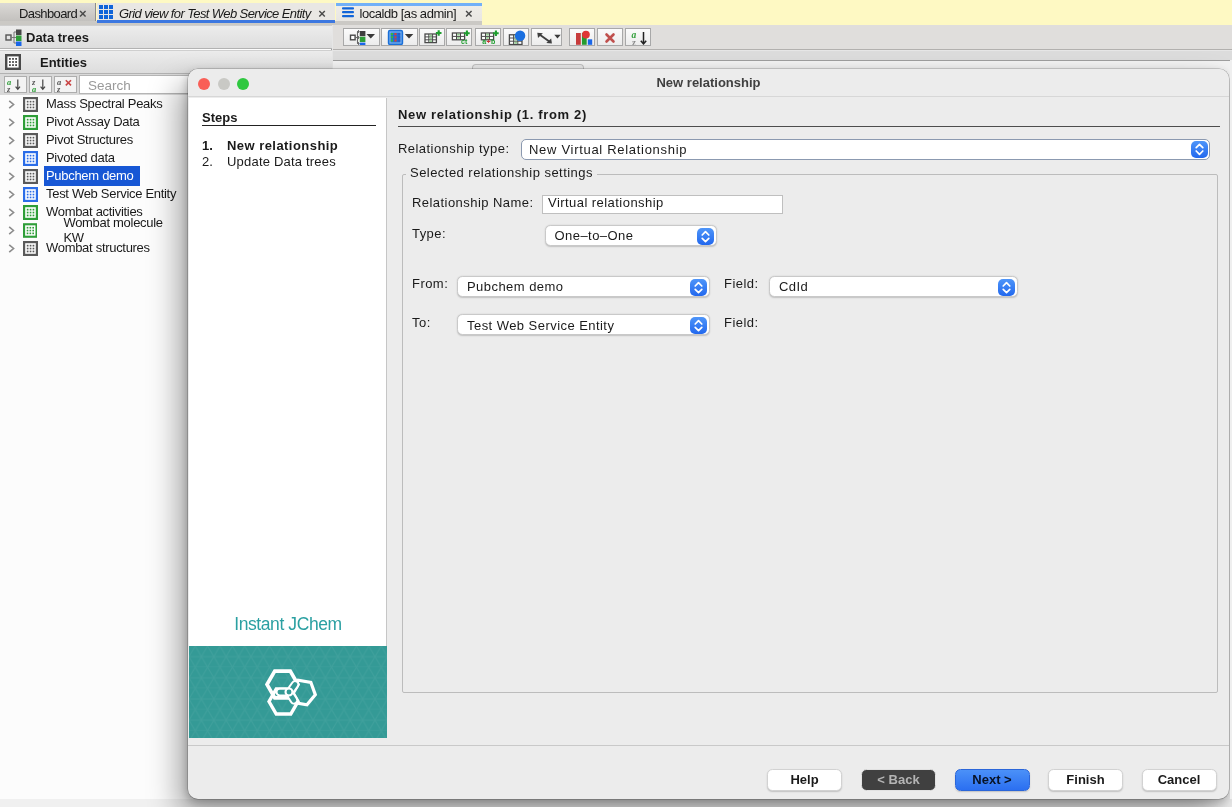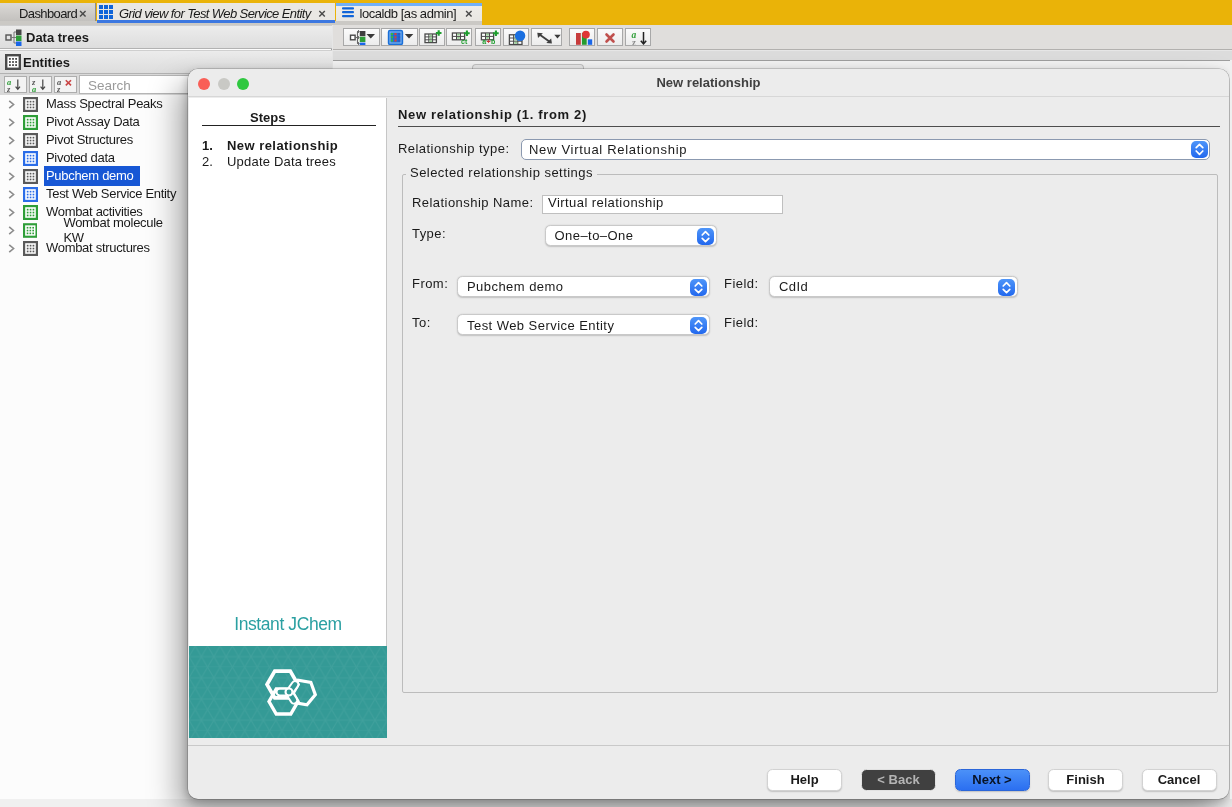--- a/index.html
+++ b/index.html
@@ -1,19 +1,19 @@
 <!DOCTYPE html>
 <html><head>
 <meta charset="utf-8">
 <style>
 * { margin:0; padding:0; box-sizing:border-box; }
 html,body { width:1232px; height:807px; overflow:hidden; }
 body { position:relative; background:#e6e6e6; font-family:"Liberation Sans",sans-serif; font-size:13px; color:#1a1a1a; }
 .abs { position:absolute; }
-.tabbar { left:0; top:0; width:1232px; height:25px; background:#eab308; }
+.tabbar { left:0; top:0; width:1232px; height:25px; background:#fef9c3; }
 .tab { position:absolute; top:3px; height:18px; white-space:nowrap; font-size:13px; letter-spacing:-0.6px; }
 .tab span { line-height:16px; }
 .tabx { color:#4a4a4a; font-weight:bold; letter-spacing:0; }
 .hdr { left:0; width:332px; height:24px; background:linear-gradient(#ececec,#dddddd); border-top:1px solid #cfcfcf; border-bottom:1px solid #b2b2b2; display:flex; align-items:center; font-weight:bold; }
 .lrow { position:absolute; left:0; width:190px; height:18px; display:flex; align-items:center; letter-spacing:-0.3px; }
 .combo { position:absolute; background:#fff; border:1px solid #c9c9c9; border-radius:5.5px; box-shadow:0 0.5px 1.5px rgba(0,0,0,0.18); }
 .combo .txt { position:absolute; left:9px; top:50%; transform:translateY(-50%); white-space:nowrap; letter-spacing:0.45px; }
 .spin { position:absolute; right:2px; top:2px; border-radius:5px; background:linear-gradient(#4e95f9,#2268ee); }
 .lbl { position:absolute; white-space:nowrap; letter-spacing:0.45px; }
 .btn { position:absolute; top:700px; width:75px; height:21.5px; border-radius:5.5px; background:#fff; border:0.5px solid #d2d2d2; box-shadow:0 1px 1.5px rgba(0,0,0,0.18); text-align:center; line-height:20.5px; font-weight:600; font-size:13px; }
@@ -40,21 +40,21 @@
         <rect x="7.1" y="4" width="1.8" height="1.8"></rect>
         <rect x="10.2" y="4" width="1.8" height="1.8"></rect>
       <rect x="4" y="7.1" width="1.8" height="1.8"></rect>
         <rect x="7.1" y="7.1" width="1.8" height="1.8"></rect>
         <rect x="10.2" y="7.1" width="1.8" height="1.8"></rect>
       <rect x="4" y="10.2" width="1.8" height="1.8"></rect>
         <rect x="7.1" y="10.2" width="1.8" height="1.8"></rect>
         <rect x="10.2" y="10.2" width="1.8" height="1.8"></rect>
     </g>
   </svg>
-  <span style="margin-left:2px">Entities</span>
+  <span style="margin-left:19px">Entities</span>
 </div>
 
 <div class="abs" style="left:0;top:74px;width:332px;height:21px;background:#d9d9d9;"></div>
 <div class="abs" style="left:4px;top:76px;width:23px;height:17px;background:#f3f3f3;border:1px solid #adadad;"></div>
 <div class="abs" style="left:29px;top:76px;width:23px;height:17px;background:#f3f3f3;border:1px solid #adadad;"></div>
 <div class="abs" style="left:54px;top:76px;width:23px;height:17px;background:#f3f3f3;border:1px solid #adadad;"></div>
 <svg class="abs" style="left:7px;top:78px" width="17" height="14" viewBox="0 0 17 14">
   <text x="0" y="6.8" font-size="8.5" font-style="italic" font-weight="bold" fill="#2e9e38" font-family="Liberation Serif,serif">a</text>
   <text x="0" y="13.8" font-size="8.5" font-style="italic" font-weight="bold" fill="#555" font-family="Liberation Serif,serif">z</text>
   <path d="M10.8 1.5 V10.5 M8.6 8.6 L10.8 11.3 L13 8.6" stroke="#444" stroke-width="1.2" fill="none"></path>
@@ -404,21 +404,21 @@
 
 <div class="abs" style="left:188px;top:69px;width:1041px;height:730px;border-radius:10px;background:#ececec;box-shadow:0 0 0 0.5px rgba(0,0,0,0.3), -10px 16px 30px rgba(0,0,0,0.34), -1px 3px 8px rgba(0,0,0,0.22);padding-left:28px;">
 
   <div class="abs" style="left:0;top:0;width:100%;height:28px;border-bottom:1px solid #d7d7d7;border-radius:10px 10px 0 0;background:#ececec;"></div>
   <div class="abs" style="left:0;top:5.5px;width:100%;text-align:center;font-weight:bold;color:#3f3f3f;">New relationship</div>
   <div class="abs" style="left:10px;top:9px;width:12px;height:12px;border-radius:50%;background:#f95f57;"></div>
   <div class="abs" style="left:29.5px;top:9px;width:12px;height:12px;border-radius:50%;background:#c9c9c5;"></div>
   <div class="abs" style="left:49px;top:9px;width:12px;height:12px;border-radius:50%;background:#2fc840;"></div>
 
   <div class="abs" style="left:1px;top:29px;width:198px;height:548px;background:#fff;border-right:1px solid #c6c6c6;"></div>
-  <div class="abs" style="left:14px;top:41px;font-weight:bold;margin-left:48px;">Steps</div>
+  <div class="abs" style="left:14px;top:41px;font-weight:bold;">Steps</div>
   <div class="abs" style="left:14px;top:55.5px;width:174px;height:1px;background:#222;"></div>
   <div class="abs" style="left:14px;top:68.5px;font-weight:bold;">1.</div>
   <div class="abs" style="left:39px;top:68.5px;font-weight:bold;letter-spacing:0.45px;">New relationship</div>
   <div class="abs" style="left:14px;top:85px;">2.</div>
   <div class="abs" style="left:39px;top:85px;letter-spacing:0.2px;">Update Data trees</div>
   <div class="abs" style="left:1px;top:544.5px;width:198px;text-align:center;font-size:17.5px;color:#2ba0a2;letter-spacing:-0.4px;">Instant JChem</div>
 
   <div class="abs" style="left:1px;top:577px;width:198px;height:92px;background:#349a96;overflow:hidden;">
     <svg width="198" height="92" style="position:absolute;left:0;top:0">
       <defs>

